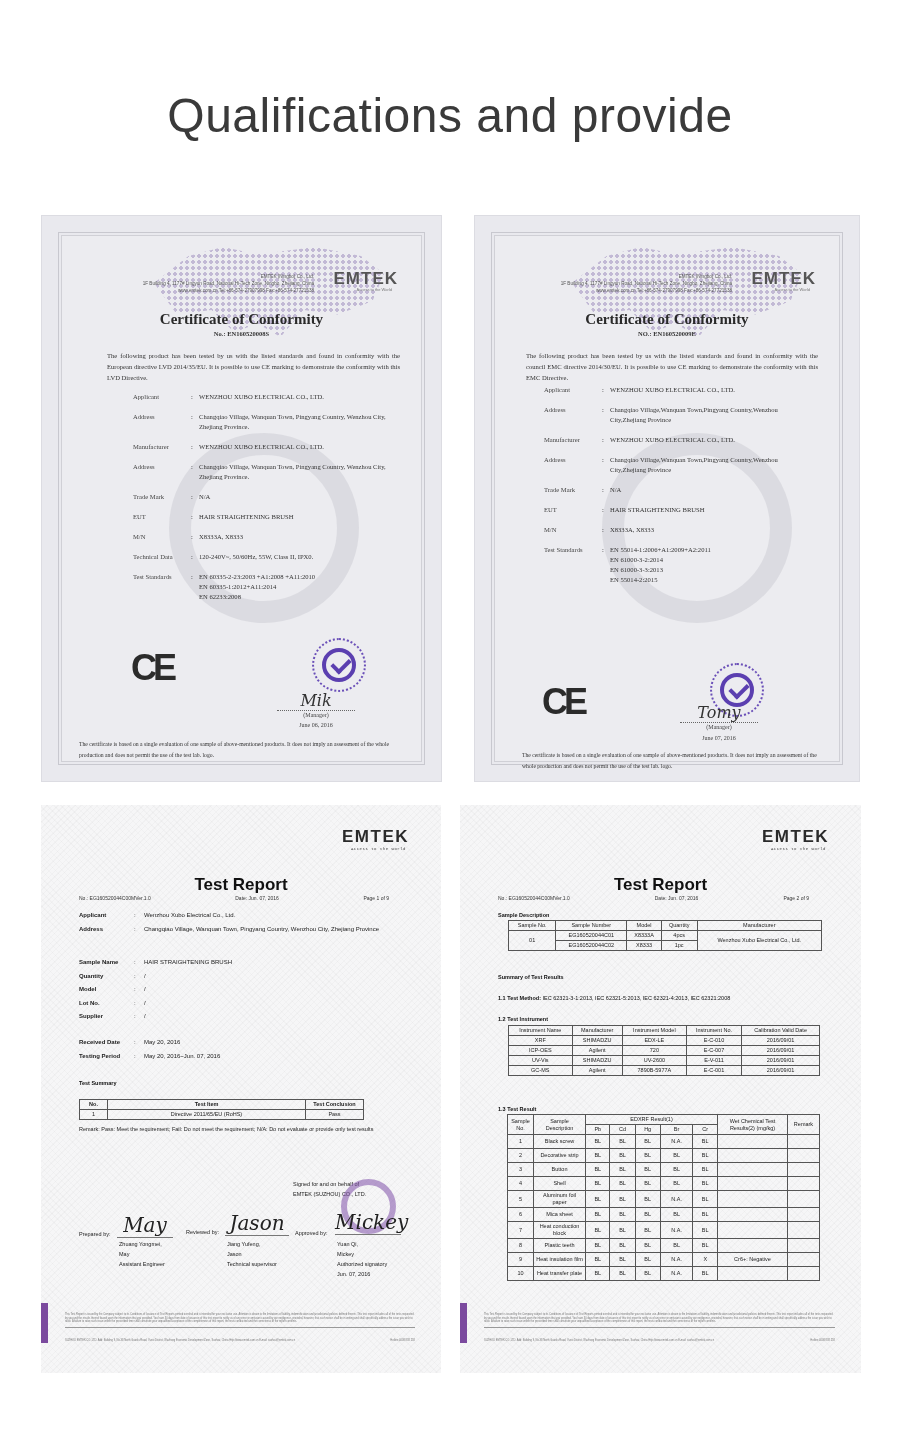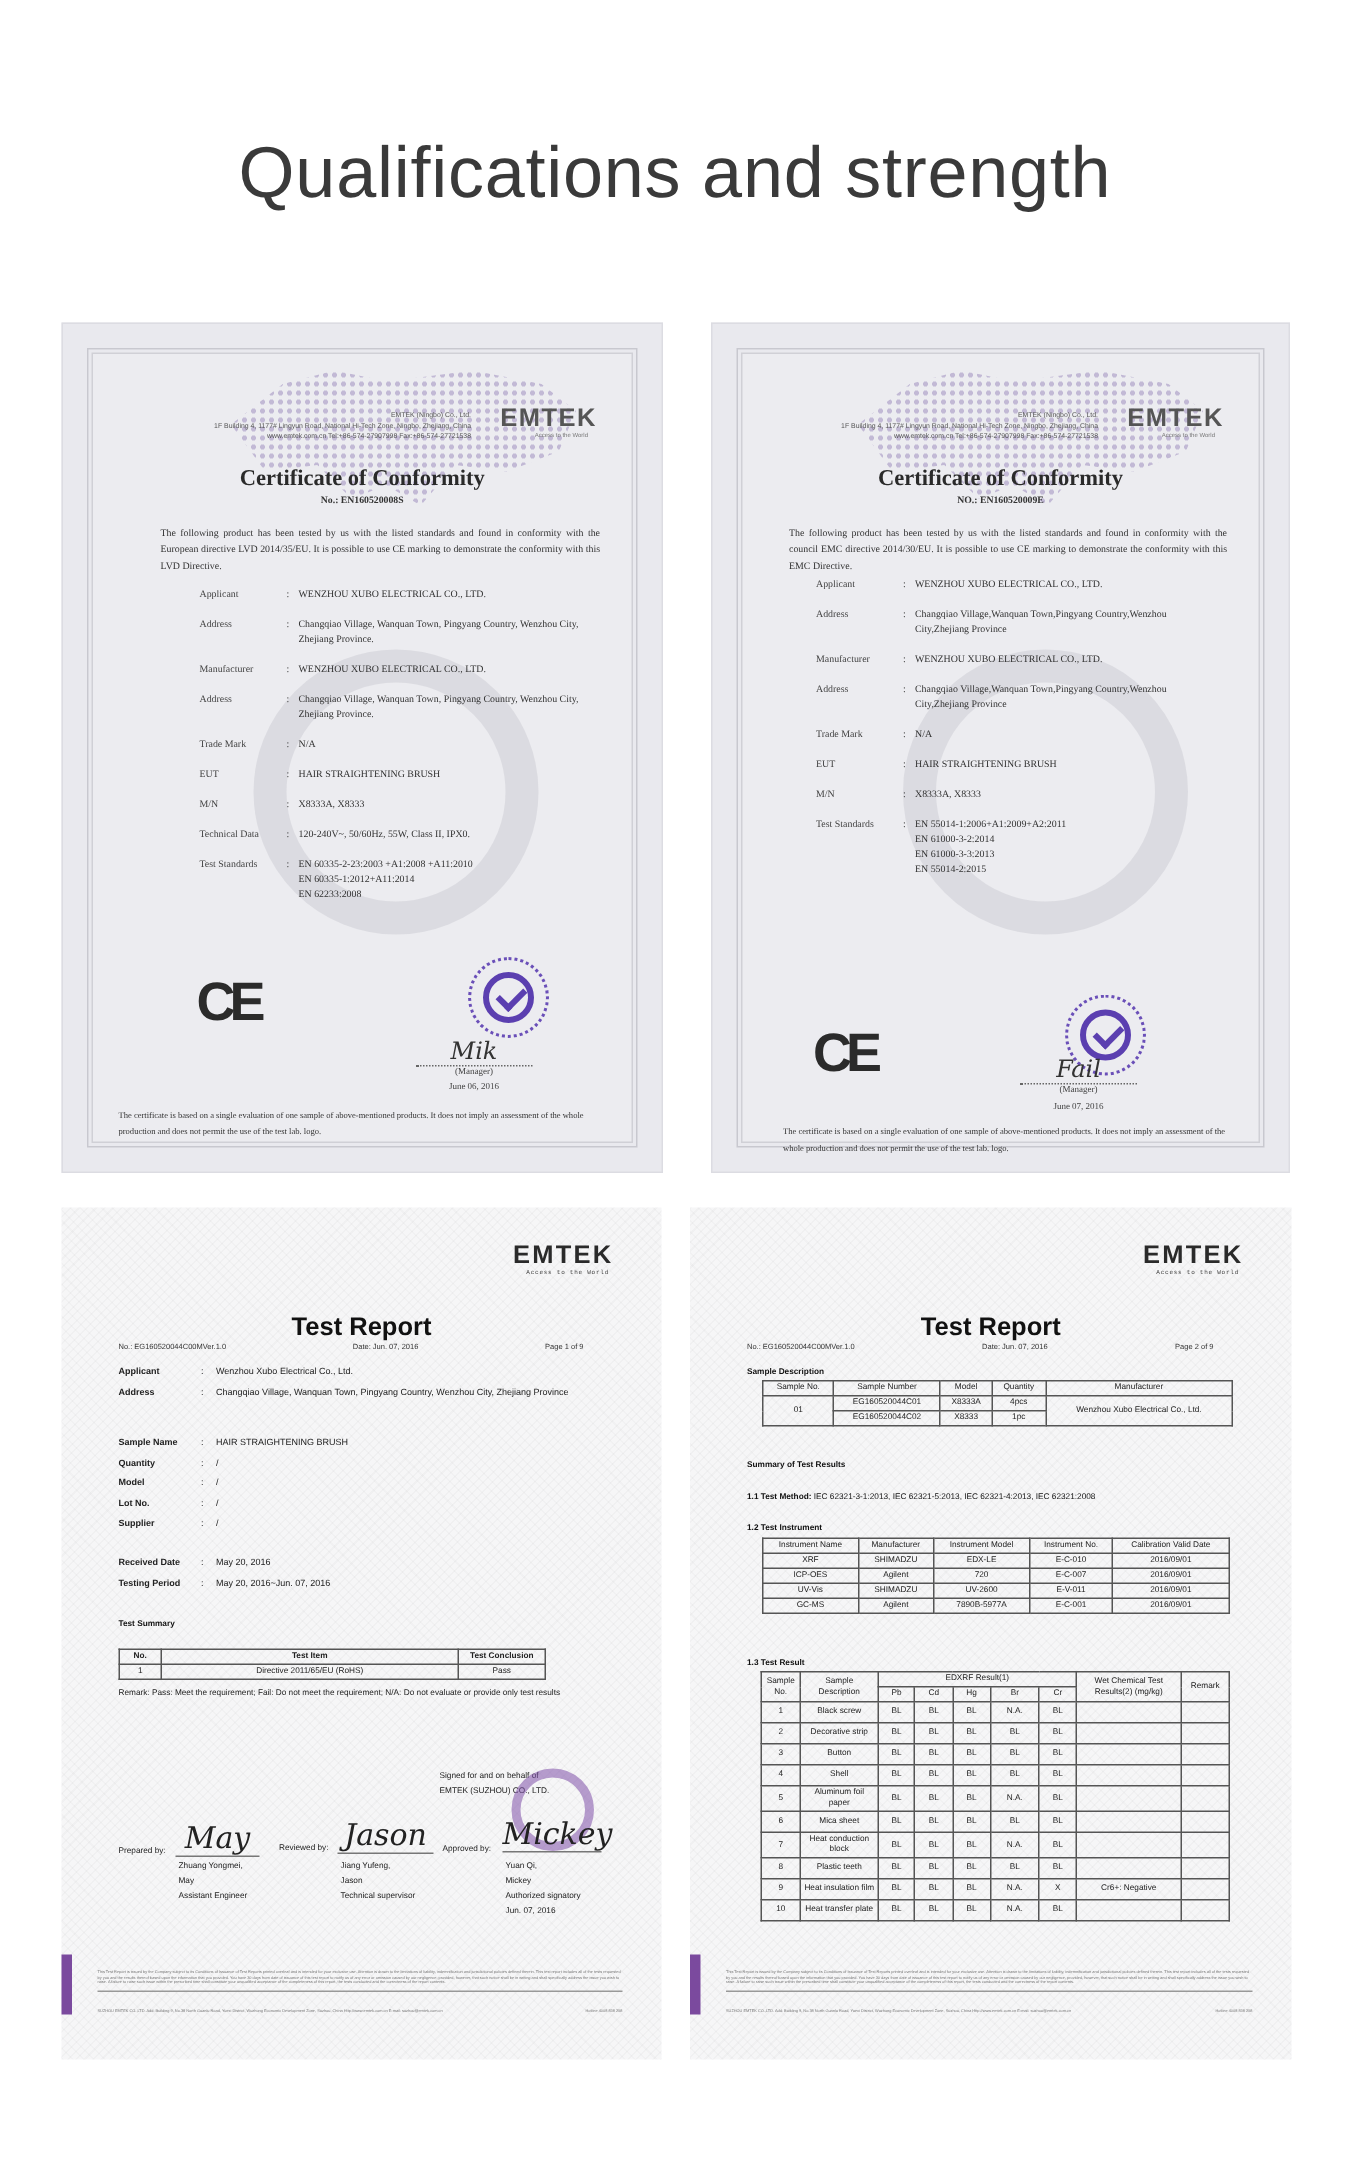--- a/index.html
+++ b/index.html
@@ -135,21 +135,21 @@
   .report .sig { position: absolute; font-family: "DejaVu Serif", serif; font-style: italic; font-size: 20px; color: #222; border-bottom: 0.8px solid #777; text-align: center; }
   .report .behalf { position: absolute; left: 252px; top: 374px; font-size: 5.5px; line-height: 10px; color: #222; }
   .report .rstamp { position: absolute; left: 300px; top: 374px; width: 55px; height: 55px; border-radius: 50%; border: 6px solid rgba(128,80,170,0.55); }
   .report .purple-bar { position: absolute; left: 0; top: 498px; width: 7px; height: 40px; background: #7b4a9e; }
   .report .legal { position: absolute; left: 24px; right: 26px; top: 508px; font-size: 2.6px; line-height: 3.6px; color: #777; border-bottom: 0.8px solid #999; padding-bottom: 3px; }
   .report .legal-foot { position: absolute; left: 24px; right: 26px; top: 534px; font-size: 2.6px; line-height: 3.6px; color: #777; display: flex; justify-content: space-between; }
 </style>
 </head>
 <body>
 
-<h1 class="page-title">Qualifications and strength</h1>
+<h1 class="page-title">Qualifications and provide</h1>
 
 <div class="cert left">
   <div class="frame">
     <div class="map"></div>
     <div class="watermark"></div>
     <div class="addr">
       <div>EMTEK (Ningbo) Co., Ltd.</div>
       <div>1F Building 4, 1177# Lingyun Road, National Hi-Tech Zone, Ningbo, Zhejiang, China</div>
       <div>www.emtek.com.cn  Tel:+86-574-27907998  Fax:+86-574-27721538</div>
     </div>
@@ -274,21 +274,21 @@
           <span class="val" style="white-space:pre-line">EN 55014-1:2006+A1:2009+A2:2011
 EN 61000-3-2:2014
 EN 61000-3-3:2013
 EN 55014-2:2015</span>
         </div>
       </div>
     <div class="ce">CE</div>
     <div class="stamp">
         <div class="core"></div>
       </div>
-    <div class="signature">Fail</div>
+    <div class="signature">Tomy</div>
     <div class="mgr">(Manager)</div>
     <div class="date">June 07, 2016</div>
     <div class="footnote">The certificate is based on a single evaluation of one sample of above-mentioned products. It does not imply an assessment of the whole production and does not permit the use of the test lab. logo.</div>
   </div>
 </div>
 
 <div class="report left">
   <div class="logo">EMTEK</div>
   <div class="logo-sub">Access to the World</div>
   <div class="title">Test Report</div>

